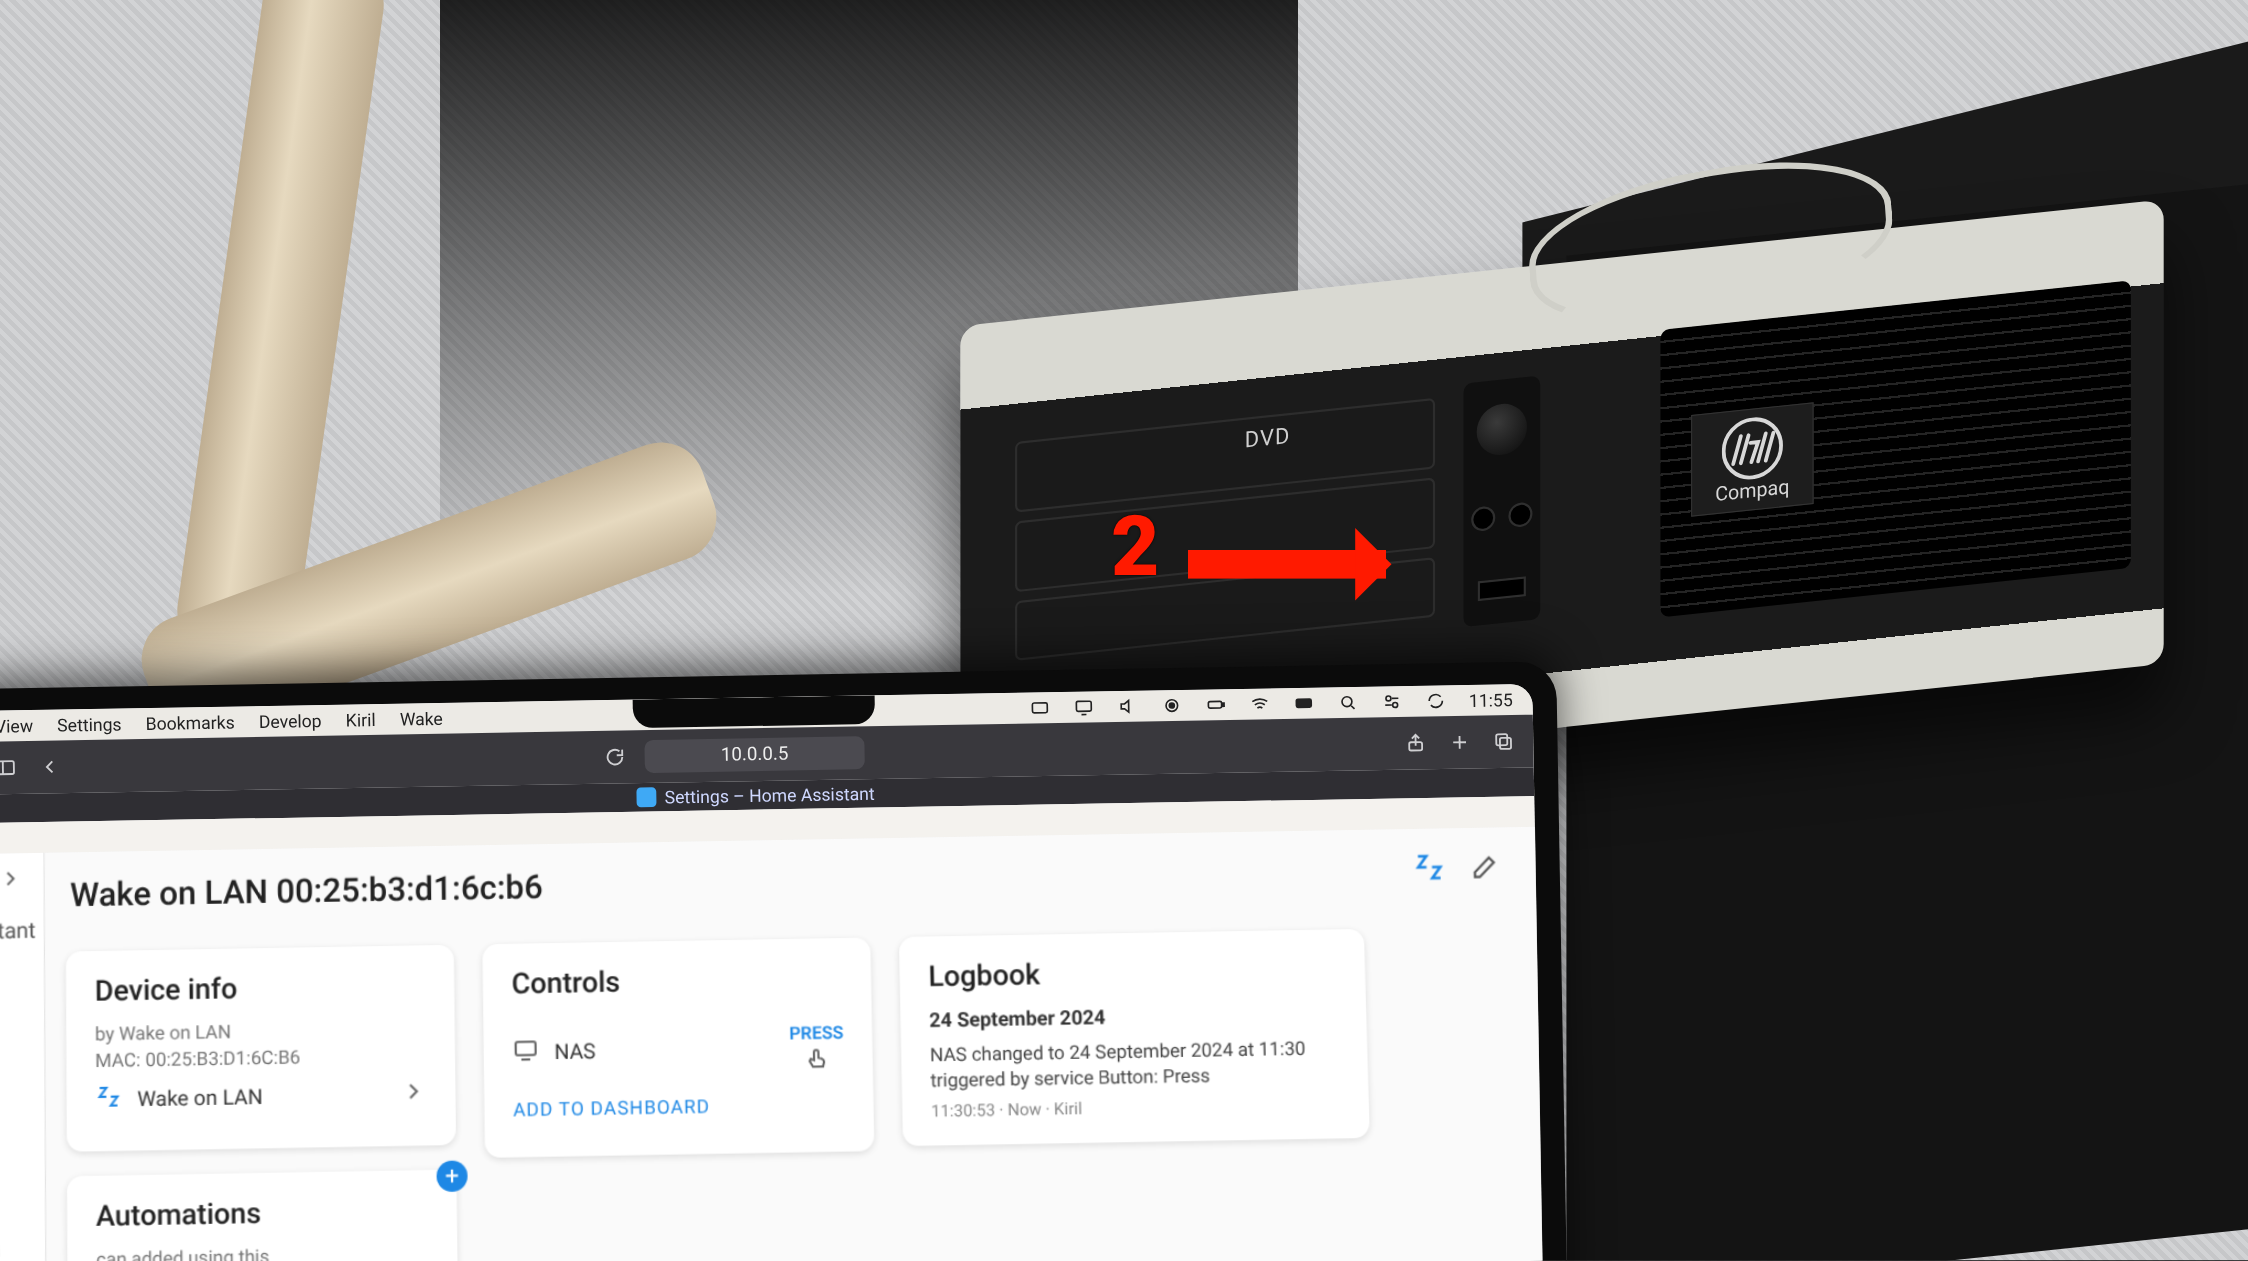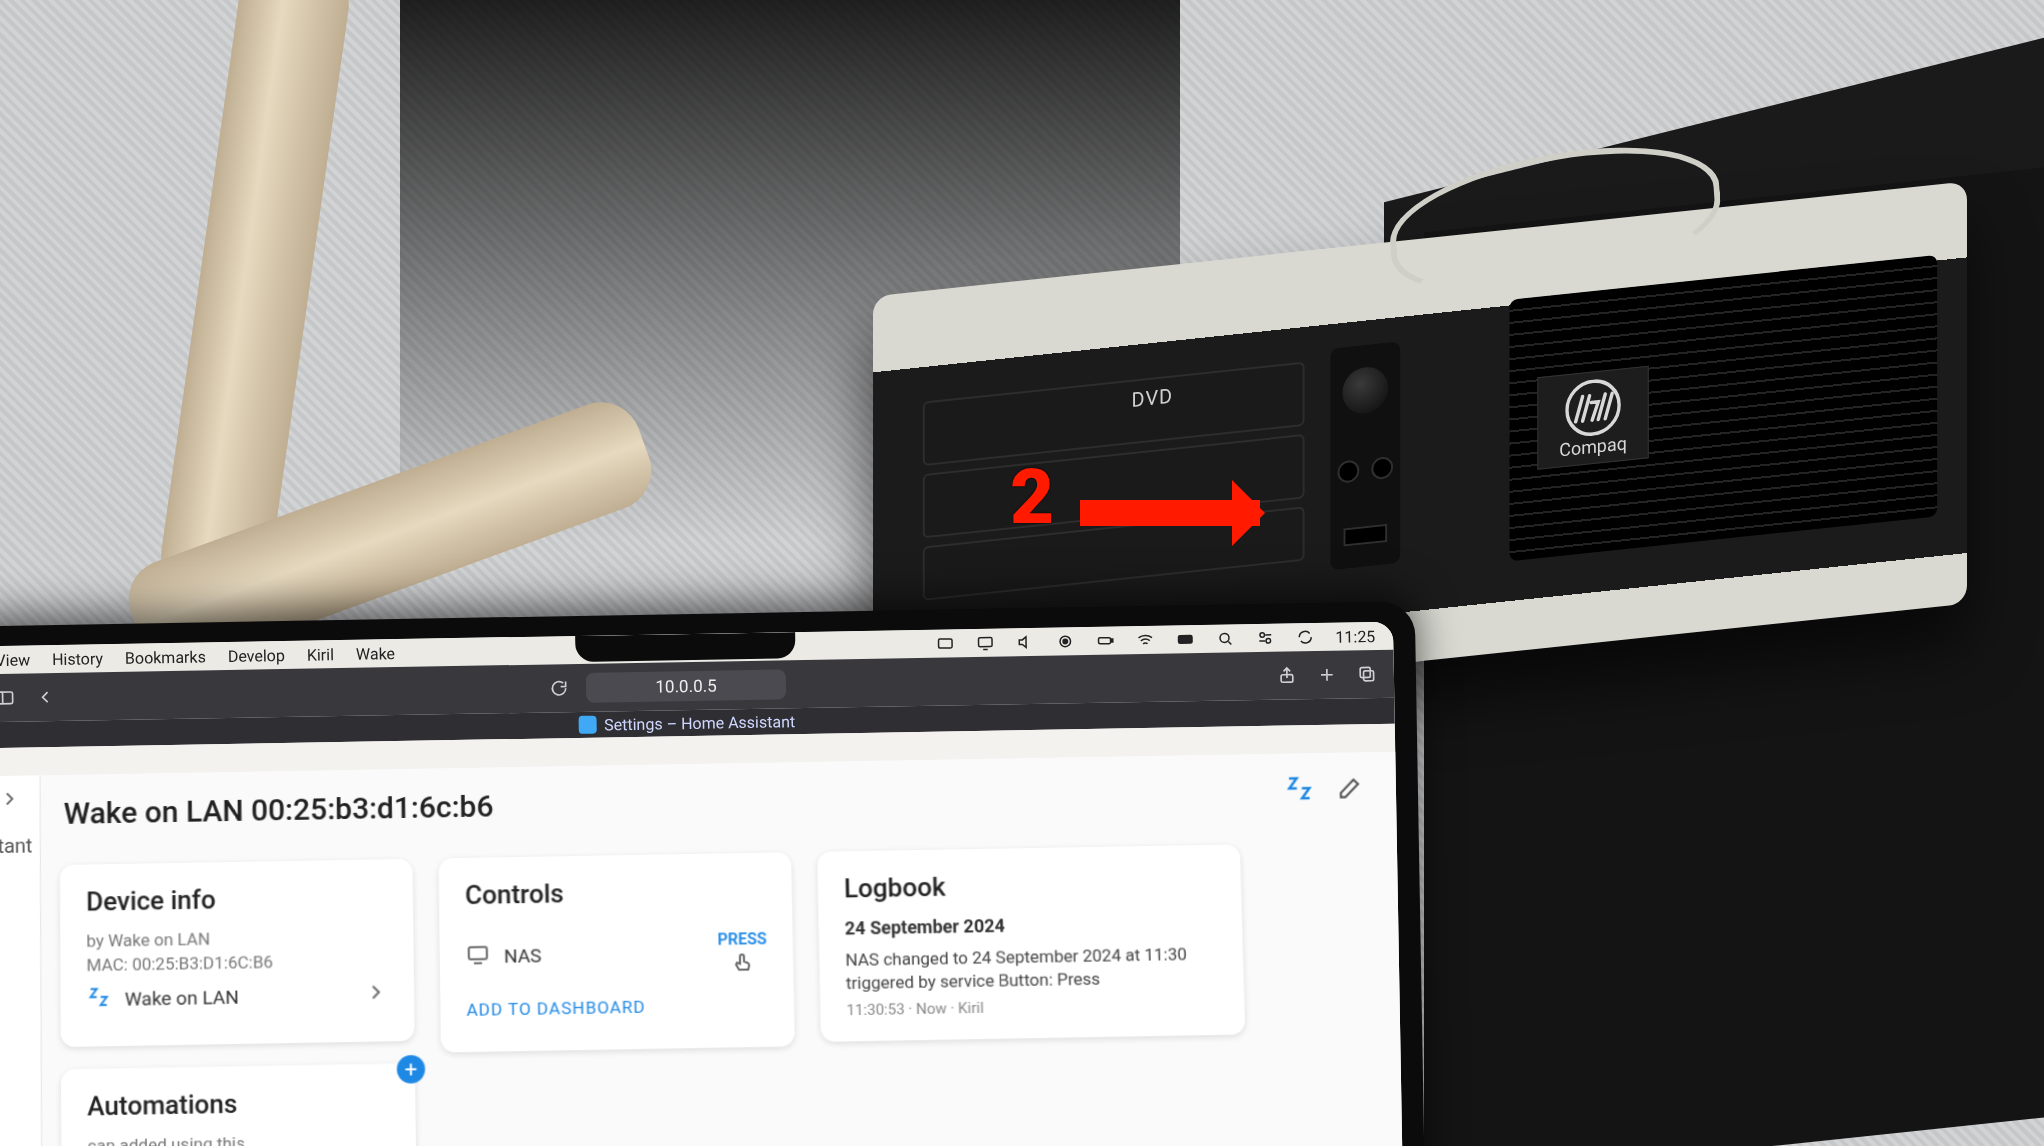--- a/index.html
+++ b/index.html
@@ -139,21 +139,21 @@
   </div>
 
   <div class="laptop">
     <div class="bezel"></div>
     <div class="screen">
       <div class="notch"></div>
 
       <div class="menubar">
         <div class="left">
           <span>View</span>
-          <span>History</span>
+          <span>Settings</span>
           <span>Bookmarks</span>
           <span>Develop</span>
           <span>Kiril</span>
           <span>Wake</span>
         </div>
         <span class="ico">
             <svg viewBox="0 0 24 24">
               <rect x="3" y="6" width="18" height="12" rx="2"></rect>
             </svg>
           </span>
@@ -202,21 +202,21 @@
               <path d="M12 8h8"></path>
               <circle cx="16" cy="16" r="3"></circle>
               <path d="M4 16h8"></path>
             </svg>
           </span>
         <span class="ico">
             <svg viewBox="0 0 24 24">
               <path d="M4 12a8 8 0 0 1 14-5M20 12a8 8 0 0 1-14 5"></path>
             </svg>
           </span>
-        <span>11:25</span>
+        <span>11:55</span>
       </div>
 
       <div class="chrome">
         <span class="ico">
             <svg viewBox="0 0 24 24">
               <rect x="3" y="5" width="18" height="14" rx="2"></rect>
               <path d="M9 5v14"></path>
             </svg>
           </span>
         <span class="ico">

